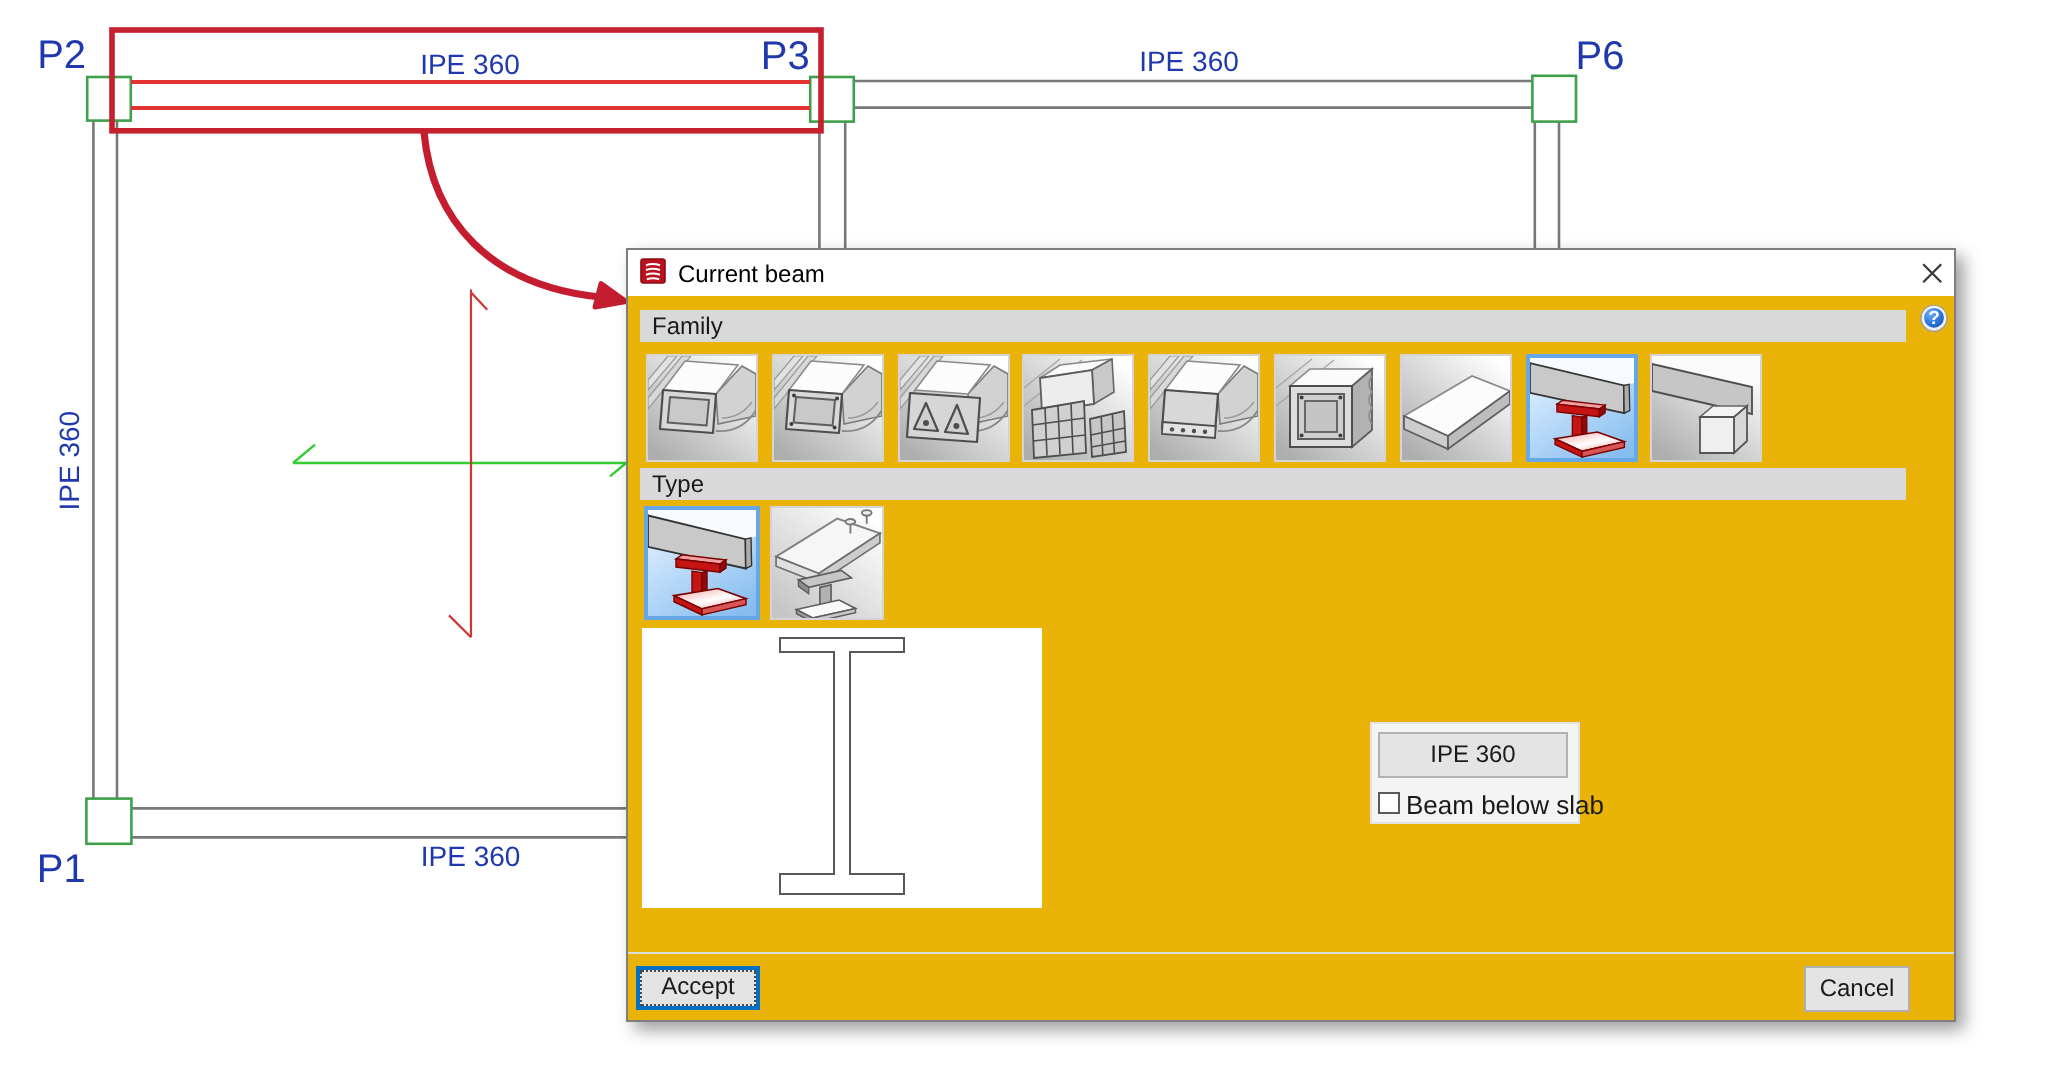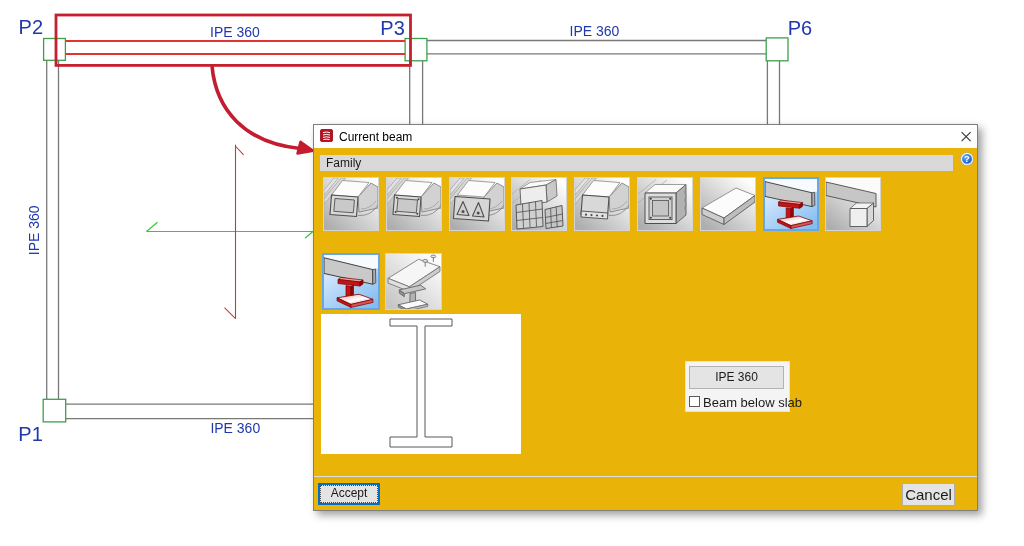--- a/index.html
+++ b/index.html
@@ -31,21 +31,21 @@
        background:#fff;border:1px solid #5a5a5a;box-sizing:border-box;}
   #cbxl{position:absolute;left:389px;top:270px;font-size:13px;color:#1a1a1a;}
   #fsep{position:absolute;left:0px;top:351px;width:663px;height:1px;background:#dcdcdc;}
   #accept{position:absolute;left:4px;top:358px;width:62px;height:22px;
           background:#e4e4e4;border:2px solid #0070c8;box-sizing:border-box;
           font-size:12px;color:#1a1a1a;text-align:center;line-height:17px;}
   #accept i{position:absolute;left:0px;top:0px;right:0px;bottom:0px;
             border:1px dotted #4a4a4a;font-style:normal;}
   #cancel{position:absolute;left:588px;top:358px;width:53px;height:23px;
           background:#e4e4e4;border:1px solid #aeaeae;box-sizing:border-box;
-          font-size:15px;color:#1a1a1a;text-align:center;line-height:21px;}
+          font-size:12px;color:#1a1a1a;text-align:center;line-height:21px;}
 </style>
 </head>
 <body>
 <svg id="bg" width="1024" height="546" viewBox="0 0 1024 546">
 
   <g stroke="#787878" stroke-width="1.3" fill="none">
     <line x1="427" y1="40.5" x2="766" y2="40.5"></line>
     <line x1="427" y1="53.8" x2="766" y2="53.8"></line>
     <line x1="46.7" y1="60" x2="46.7" y2="400"></line>
     <line x1="58.5" y1="60" x2="58.5" y2="400"></line>
@@ -302,20 +302,21 @@
           <rect width="54" height="52" fill="url(#g9)"></rect>
           <polygon points="0,4 50,15.5 54,14.5 54,0 0,0" fill="#fbfbfb"></polygon>
           <polygon points="0,4 50,15.5 50,29 0,17.5" fill="#c6c6c6" stroke="#4e4e4e" stroke-width="0.9"></polygon>
           <path d="M37,26.5 L37,30.5 M39.5,27 L39.5,30" stroke="#666" stroke-width="0.9"></path>
           <polygon points="24,30.5 41,30.5 47.5,25 30.5,25" fill="#f3f3f3" stroke="#666" stroke-width="0.8"></polygon>
           <polygon points="41,30.5 47.5,25 47.5,42.5 41,48.5" fill="#d8d8d8" stroke="#555" stroke-width="0.9"></polygon>
           <polygon points="24,30.5 41,30.5 41,48.5 24,48.5" fill="#efefef" stroke="#555" stroke-width="0.9"></polygon>
         </svg>
       </div>
   </div>
+  <div class="band" style="top:109px;">Type</div>
   <div id="typerow">
     <div class="th sel" style="left:8px;top:128px;width:58px;height:57px;">
         <svg width="54" height="53" viewBox="0 0 54 52" preserveAspectRatio="none">
           <defs>
             <linearGradient id="pk2" x1="0" y1="0" x2="0.8" y2="1">
               <stop offset="0" stop-color="#f3a0a0"></stop>
               <stop offset="0.6" stop-color="#ffffff"></stop>
               <stop offset="1" stop-color="#f0a0a0"></stop>
             </linearGradient>
             <linearGradient id="bb9" x1="0.15" y1="0" x2="0.85" y2="1">

